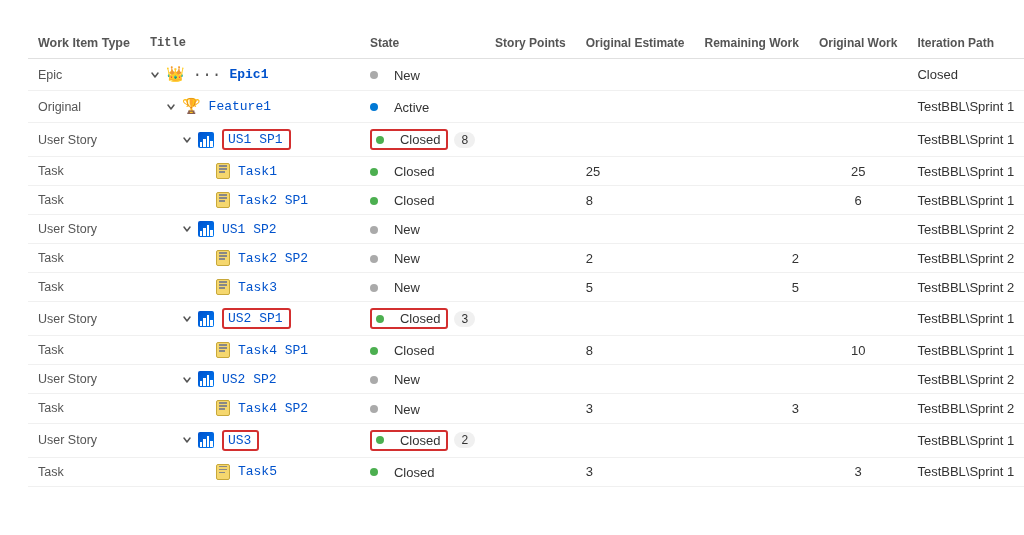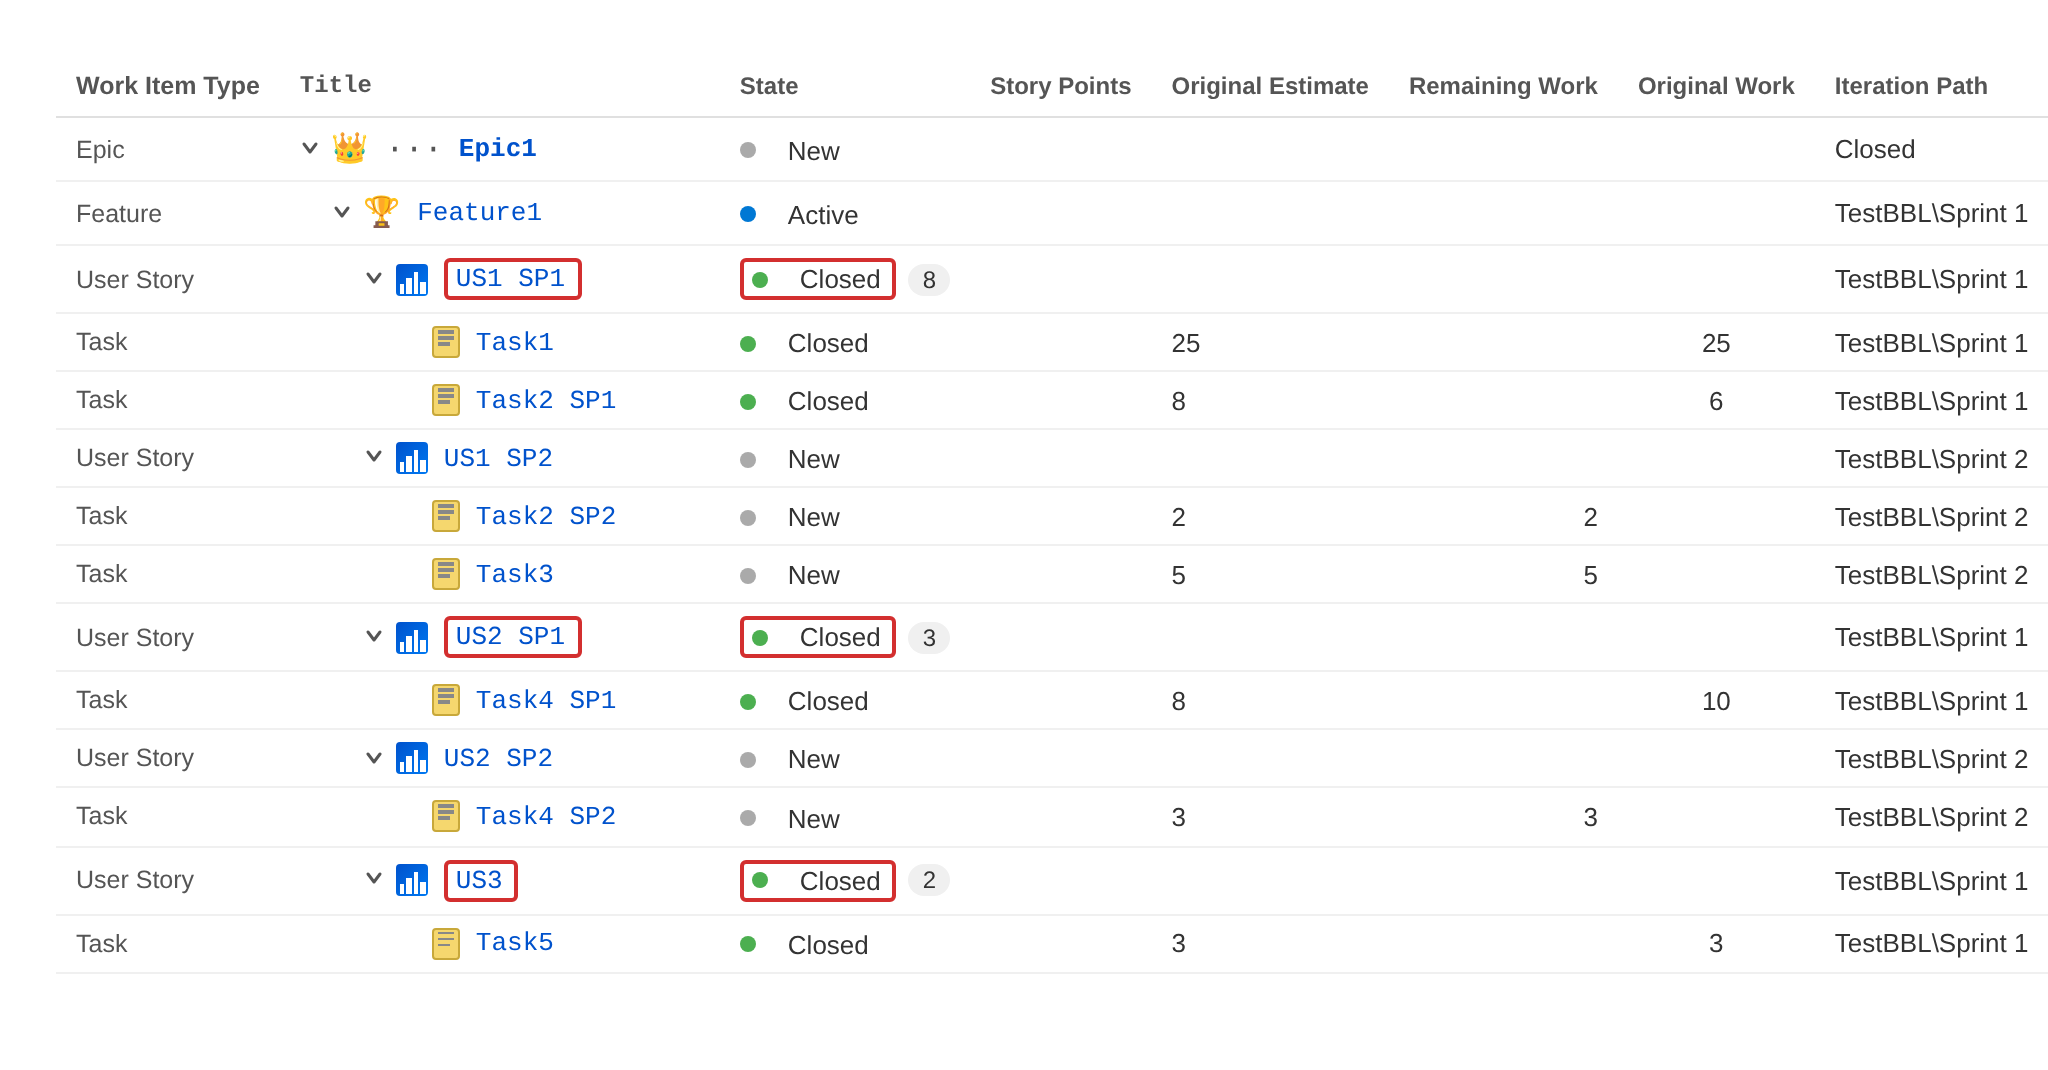--- a/index.html
+++ b/index.html
@@ -133,21 +133,21 @@
             </div>
           </td>
           <td class="col-state"><span class="state-dot dot-new"></span><span class="state-text">New</span></td>
           <td class="col-sp"></td>
           <td class="col-oe"></td>
           <td class="col-rw"></td>
           <td class="col-cw"></td>
           <td class="col-ip">Closed</td>
         </tr>
         <tr>
-          <td class="col-type">Feature</td>
+          <td class="col-type">Original</td>
           <td class="col-title">
             <div class="title-cell" style="margin-left: 16px;">
               <span class="chevron"><svg width="10" height="10" viewBox="0 0 10 10" style="vertical-align:middle;">
                   <path d="M2 3 L5 7 L8 3" stroke="#555" stroke-width="1.5" fill="none" stroke-linecap="round" stroke-linejoin="round"></path>
                 </svg></span>
               <span style="margin-right: 4px;"><span style="font-size:15px;">🏆</span></span>
               <a href="#" class="title-link">Feature1</a>
             </div>
           </td>
           <td class="col-state"><span class="state-dot dot-active"></span><span class="state-text">Active</span></td>

